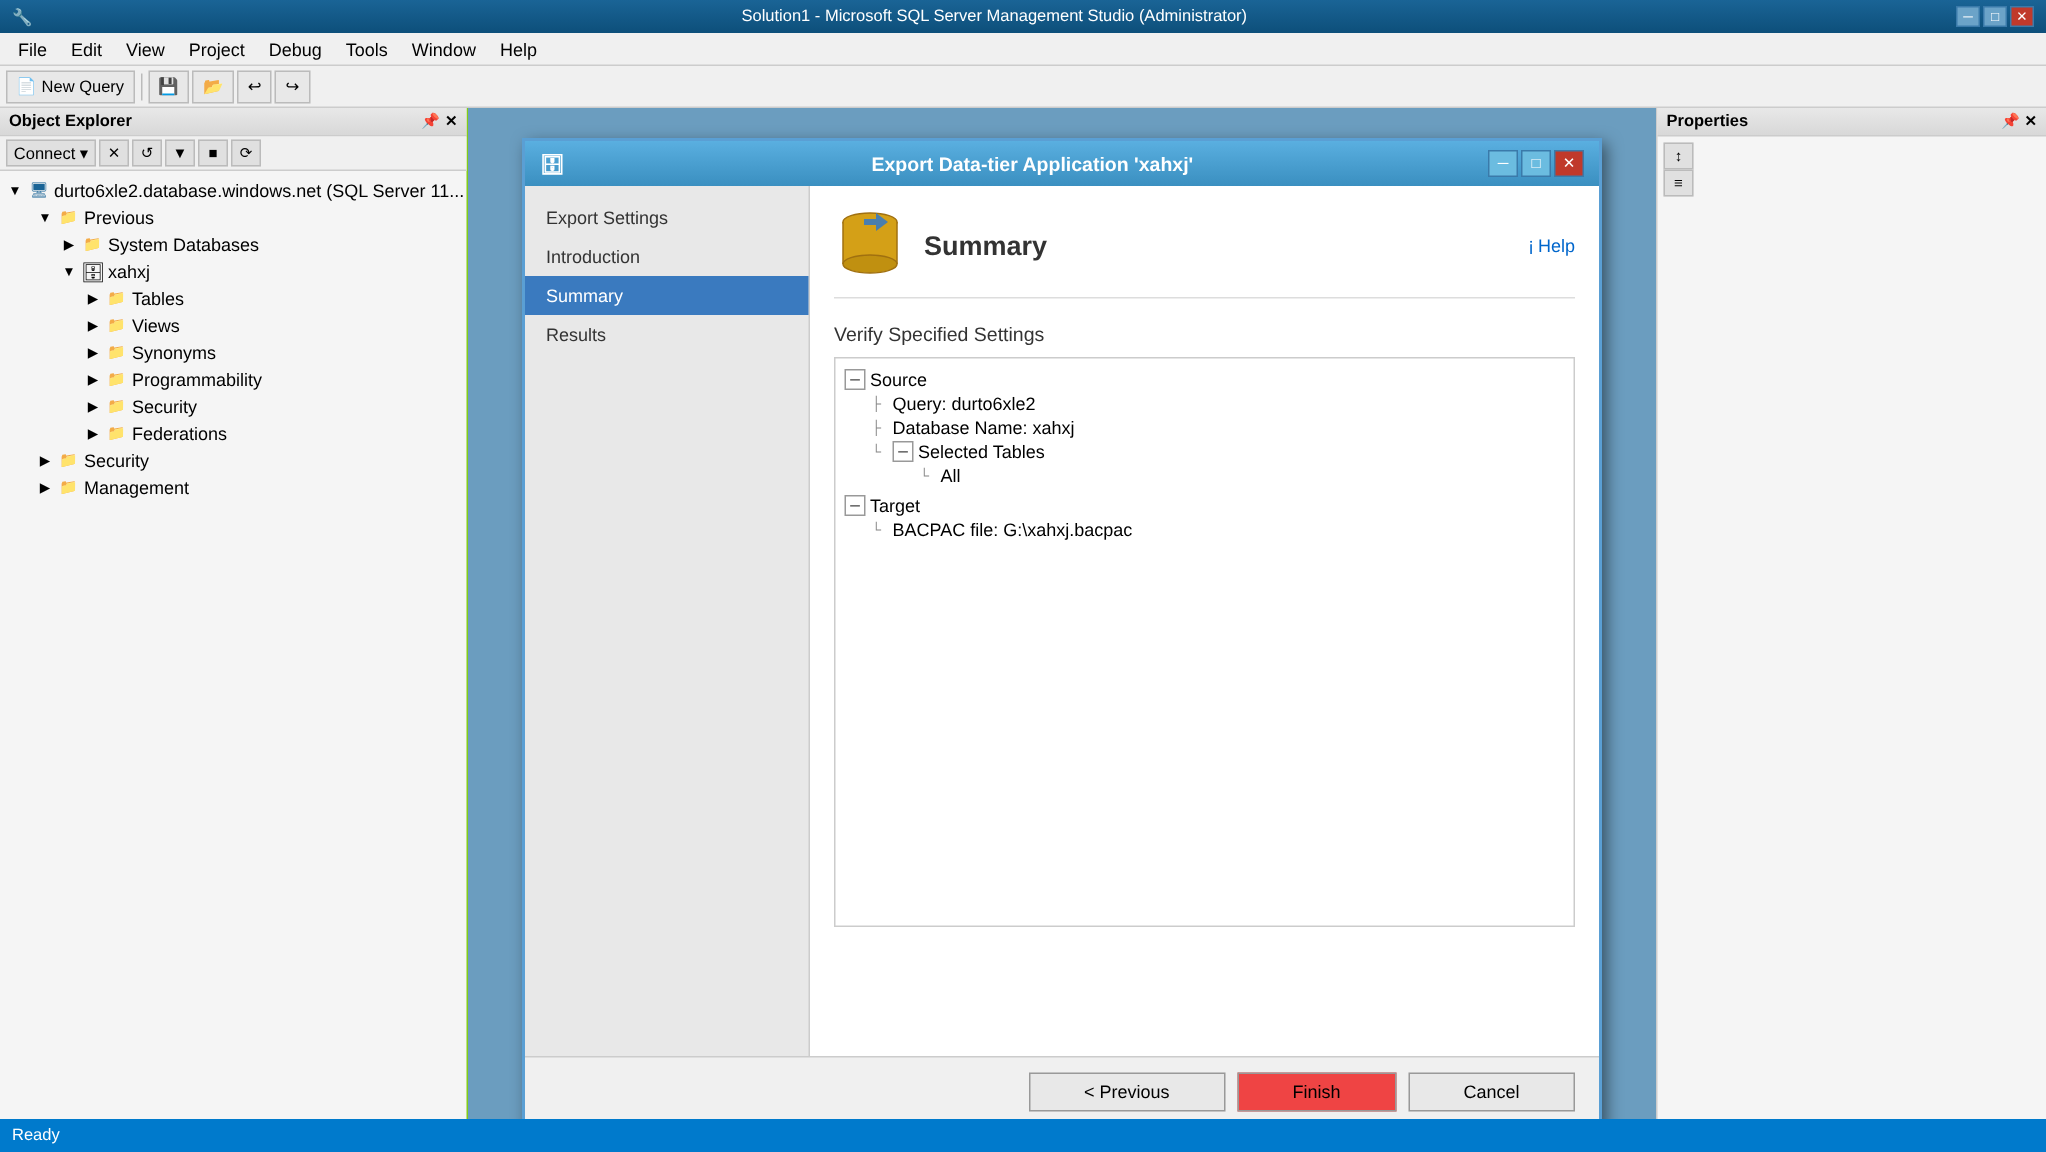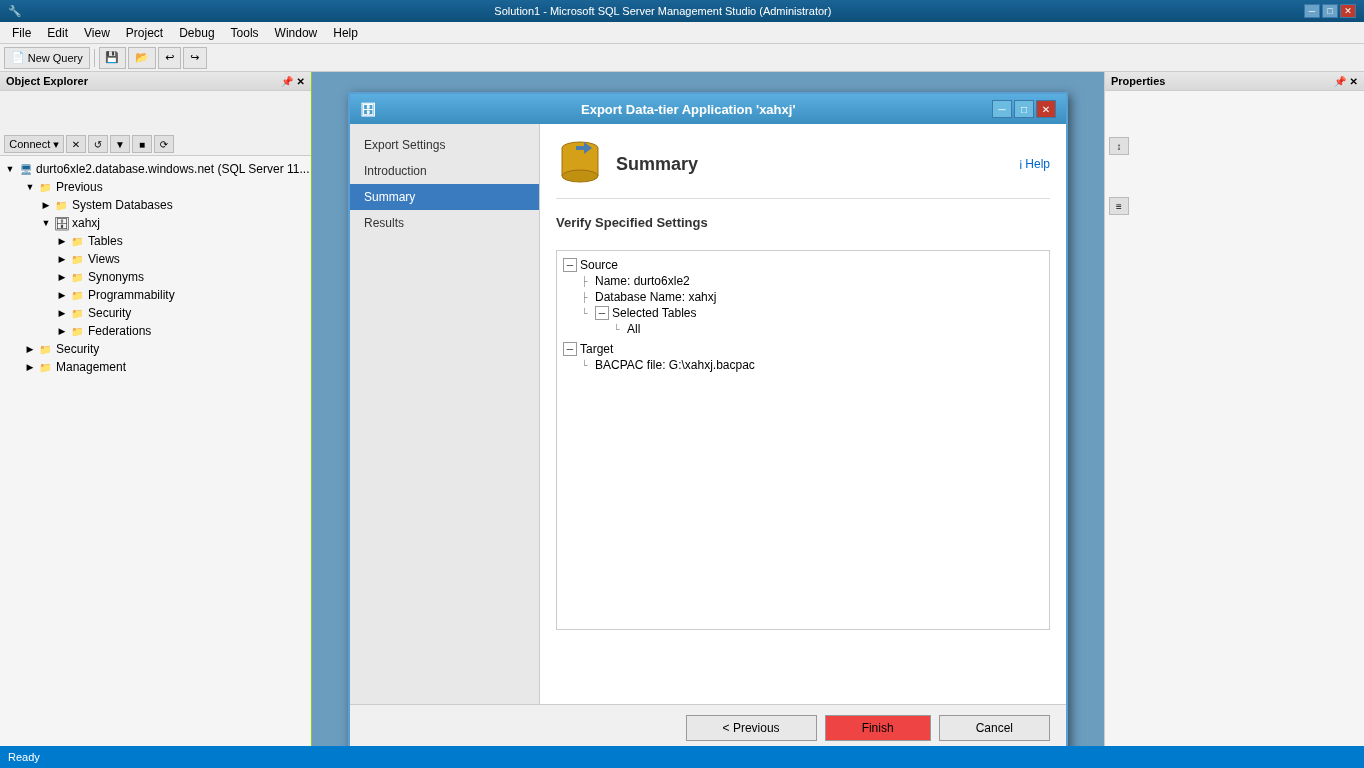--- a/index.html
+++ b/index.html
@@ -118,21 +118,21 @@
       border-bottom: 1px solid #ccc;
       display: flex;
       gap: 2px;
     }
     .panel-toolbar-btn {
       width: 20px; height: 18px;
       background: #e0e0e0;
       border: 1px solid #bbb;
       cursor: pointer;
       font-size: 10px;
-      display: flex; align-items: center; justify-content: center; margin-top: 42px;
+      display: flex; align-items: center; justify-content: center;
     }
 
     .tree-container {
       flex: 1;
       overflow-y: auto;
       overflow-x: auto;
       padding: 4px 0;
     }
     .tree-item {
       display: flex;
@@ -257,23 +257,23 @@
       color: #0066cc;
       cursor: pointer;
       font-size: 12px;
       display: flex;
       align-items: center;
       gap: 3px;
     }
 
     .section-title {
       font-size: 13px;
-      font-weight: bold;
+      font-weight: normal;
       color: #333;
-      margin-bottom: 20px;
+      margin-bottom: 8px;
     }
     .section-desc {
       font-size: 12px;
       color: #555;
       margin-bottom: 12px;
     }
 
     .settings-tree {
       border: 1px solid #ccc;
       background: white;
@@ -513,21 +513,21 @@
 
           <div class="settings-tree">
 
             <div class="settings-node">
               <span class="settings-expander">─</span>
               <span>Source</span>
             </div>
 
             <div class="settings-node" style="padding-left:18px;">
               <span style="display:inline-block;width:14px;font-size:9px;color:#888;">├</span>
-              <span>Name:</span>
+              <span>Query:</span>
               <span>&nbsp;</span>
               <span>durto6xle2</span>
             </div>
 
             <div class="settings-node" style="padding-left:18px;">
               <span style="display:inline-block;width:14px;font-size:9px;color:#888;">├</span>
               <span>Database Name:</span>
               <span>&nbsp;</span>
               <span>xahxj</span>
             </div>

